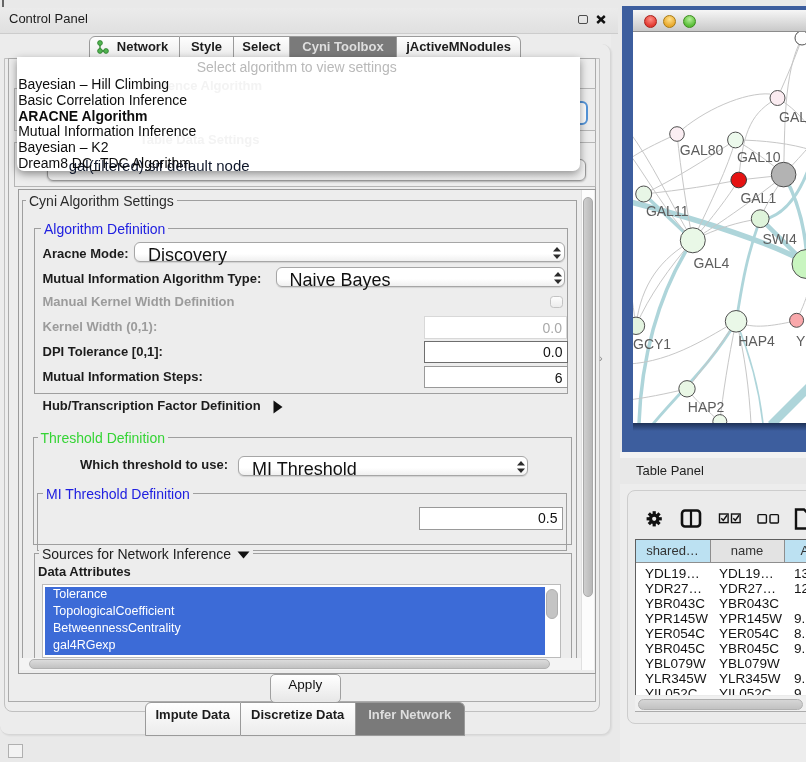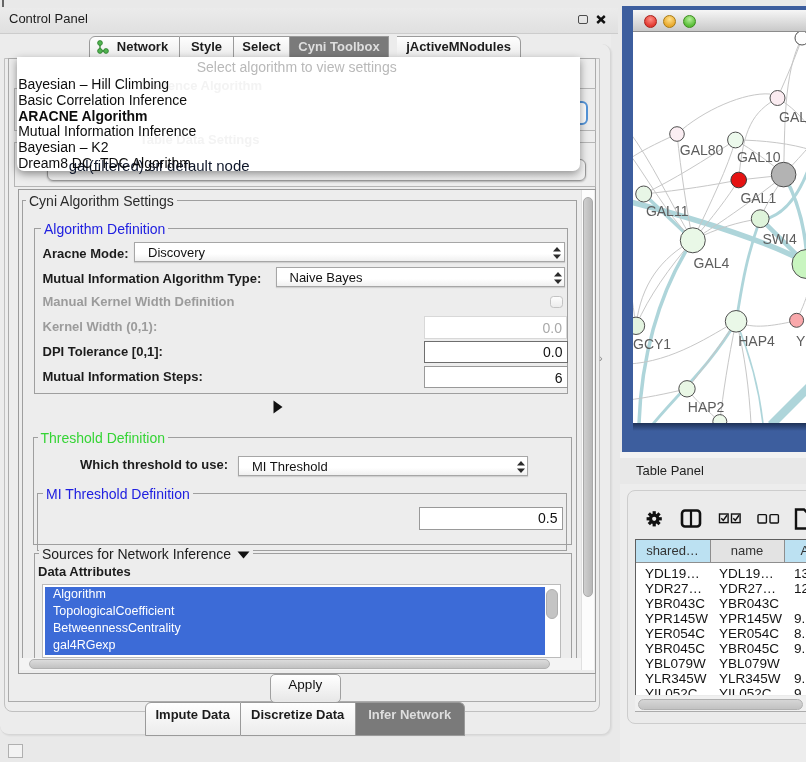--- a/index.html
+++ b/index.html
@@ -26,23 +26,23 @@
   .tab.first{border-left:1px solid #9a9a9a;border-radius:6px 0 0 0;}
   .tab.last{border-radius:0 6px 0 0;}
   .tab.sel{background:#7a7a7a;color:#dedede;}
   .tab span{position:relative;}
   
   .tb{position:absolute;border:1px solid #9f9f9f;box-sizing:border-box;}
   .tb .cap{position:absolute;top:-8px;background:#ededed;padding:0 3px;
            font-size:14px;white-space:nowrap;}
   label.b{position:absolute;margin-top:-2px;font-size:13px;font-weight:700;color:#1c1c1c;white-space:nowrap;}
   label.dis{color:#9b9b9b;}
-  .combo{position:absolute;box-sizing:border-box;border:1px solid #a6a6a6;border-radius:0;
+  .combo{position:absolute;box-sizing:border-box;border:1px solid #a6a6a6;border-radius:6px;
       background:linear-gradient(#ffffff 60%,#f0f0f0);box-shadow:0 1px 1px rgba(0,0,0,0.12);
-      font-size:13px;color:#111;padding-left:12px;}
+      font-size:18px;color:#111;padding-left:12px;}
   .combo .cv{position:absolute;left:13px;top:2px;}
   .arr{position:absolute;width:14px;}
   .field{position:absolute;box-sizing:border-box;background:#fff;
       font-size:14px;color:#111;text-align:right;}
   
   .lrow{position:absolute;left:2px;width:499.5px;height:17px;background:#3c6bd7;
         color:#fff;font-size:12.5px;}
   .lrow span{margin-left:8px;}
 </style>
 </head>
@@ -60,21 +60,21 @@
   <div id="winbody" class="abs"></div>
   <div id="bodyround" class="abs"></div>
   <div id="innerround" class="abs"></div>
 
   <div class="abs" style="left:8px;top:50px;width:586px;height:642px;border:1px solid #ababab;"></div>
 
   <div class="abs" style="left:89px;top:28px;width:432px;height:22px;">
      <div class="tab first" style="left:0;width:91px;"><span style="top:2px;left:8px;">Network</span></div>
      <div class="tab" style="left:91px;width:54px;"><span style="top:2px;">Style</span></div>
      <div class="tab" style="left:145px;width:56px;"><span style="top:2px;">Select</span></div>
-     <div class="tab sel" style="left:201px;width:99px;"><span style="top:2px;">Cyni Toolbox</span></div>
+     <div class="tab sel" style="left:201px;width:107px;"><span style="top:2px;">Cyni Toolbox</span></div>
      <div class="tab last" style="left:308px;width:124px;"><span style="top:2px;">jActiveMNodules</span></div>
      <svg class="abs" style="left:7px;top:4px;" width="14" height="14" viewBox="0 0 14 14">
        <line x1="4" y1="3" x2="4" y2="11" stroke="#2a7d2a" stroke-width="1.3"></line>
        <line x1="4" y1="11" x2="10" y2="11" stroke="#2a7d2a" stroke-width="1.3"></line>
        <circle cx="4" cy="3" r="2.4" fill="#52b552" stroke="#2a7d2a" stroke-width="0.8"></circle>
        <circle cx="4" cy="11" r="2.4" fill="#52b552" stroke="#2a7d2a" stroke-width="0.8"></circle>
        <circle cx="10" cy="11" r="2.4" fill="#52b552" stroke="#2a7d2a" stroke-width="0.8"></circle>
      </svg>
   </div>
 
@@ -124,20 +124,21 @@
     </div>
   <label class="b" style="left:42.5px;top:338px;">DPI Tolerance [0,1]:</label>
   <div class="field" style="left:423.5px;top:332.5px;width:144px;height:22.5px;border:1.5px solid #6e6e6e;">
       <span style="position:absolute;right:4px;top:2.5px;">0.0</span>
     </div>
   <label class="b" style="left:42.5px;top:363px;">Mutual Information Steps:</label>
   <div class="field" style="left:423.5px;top:358px;width:144px;height:22px;border:1px solid #999;">
       <span style="position:absolute;right:4px;top:2.5px;">6</span>
     </div>
 
+  <label class="b" style="left:42.5px;top:391.5px;font-size:13px;">Hub/Transcription Factor Definition</label>
   <svg class="abs" style="left:272px;top:391.5px;" width="12" height="14" viewBox="0 0 12 14">
       <path d="M1.5 0.5 L10.5 7 L1.5 13.5 Z" fill="#111"></path>
     </svg>
 
   <div class="tb" style="left:32.5px;top:429px;width:539.5px;height:107.5px;">
      <div class="cap" style="left:4px;color:#35d435;">Threshold Definition</div>
   </div>
   <label class="b" style="left:80px;top:451px;">Which threshold to use:</label>
   <div class="combo" style="left:238px;top:447.5px;width:289.5px;height:20px;">
      <span class="cv" style="top:2px;">MI Threshold</span>
@@ -154,21 +155,21 @@
     </div>
 
   <div class="tb" style="left:34px;top:545px;width:538px;height:115px;border-bottom:none;">
      <div class="cap" style="left:4px;color:#1d1d1d;">Sources for Network Inference <svg width="13" height="8" viewBox="0 0 13 8" style="margin-left:2px;">
           <path d="M0.5 0.5 L12.5 0.5 L6.5 7.5 Z" fill="#111"></path>
         </svg></div>
   </div>
   <label class="b" style="left:38px;top:558px;font-size:13px;">Data Attributes</label>
 
   <div class="abs" style="left:42px;top:576px;width:519px;height:74px;background:#fff;border:1px solid #bbb;box-sizing:border-box;overflow:hidden;">
-     <div class="lrow" style="top:1.5px;"><span>Algorithm</span></div>
+     <div class="lrow" style="top:1.5px;"><span>Tolerance</span></div>
      <div class="lrow" style="top:18.5px;"><span>TopologicalCoefficient</span></div>
      <div class="lrow" style="top:35.5px;"><span>BetweennessCentrality</span></div>
      <div class="lrow" style="top:52.5px;"><span>gal4RGexp</span></div>
      <div class="abs" style="left:503px;top:3.5px;width:12px;height:30px;border-radius:6px;
           background:#c4c4c4;border:1px solid #aeaeae;box-sizing:border-box;"></div>
   </div>
 
   <div class="abs" style="left:19.5px;top:650px;width:561px;height:12px;background:#f4f4f4;"></div>
   <div class="abs" style="left:29px;top:651px;width:521px;height:10px;border-radius:5px;
        background:linear-gradient(#dcdcdc,#c2c2c2);border:1px solid #b2b2b2;box-sizing:border-box;"></div>

